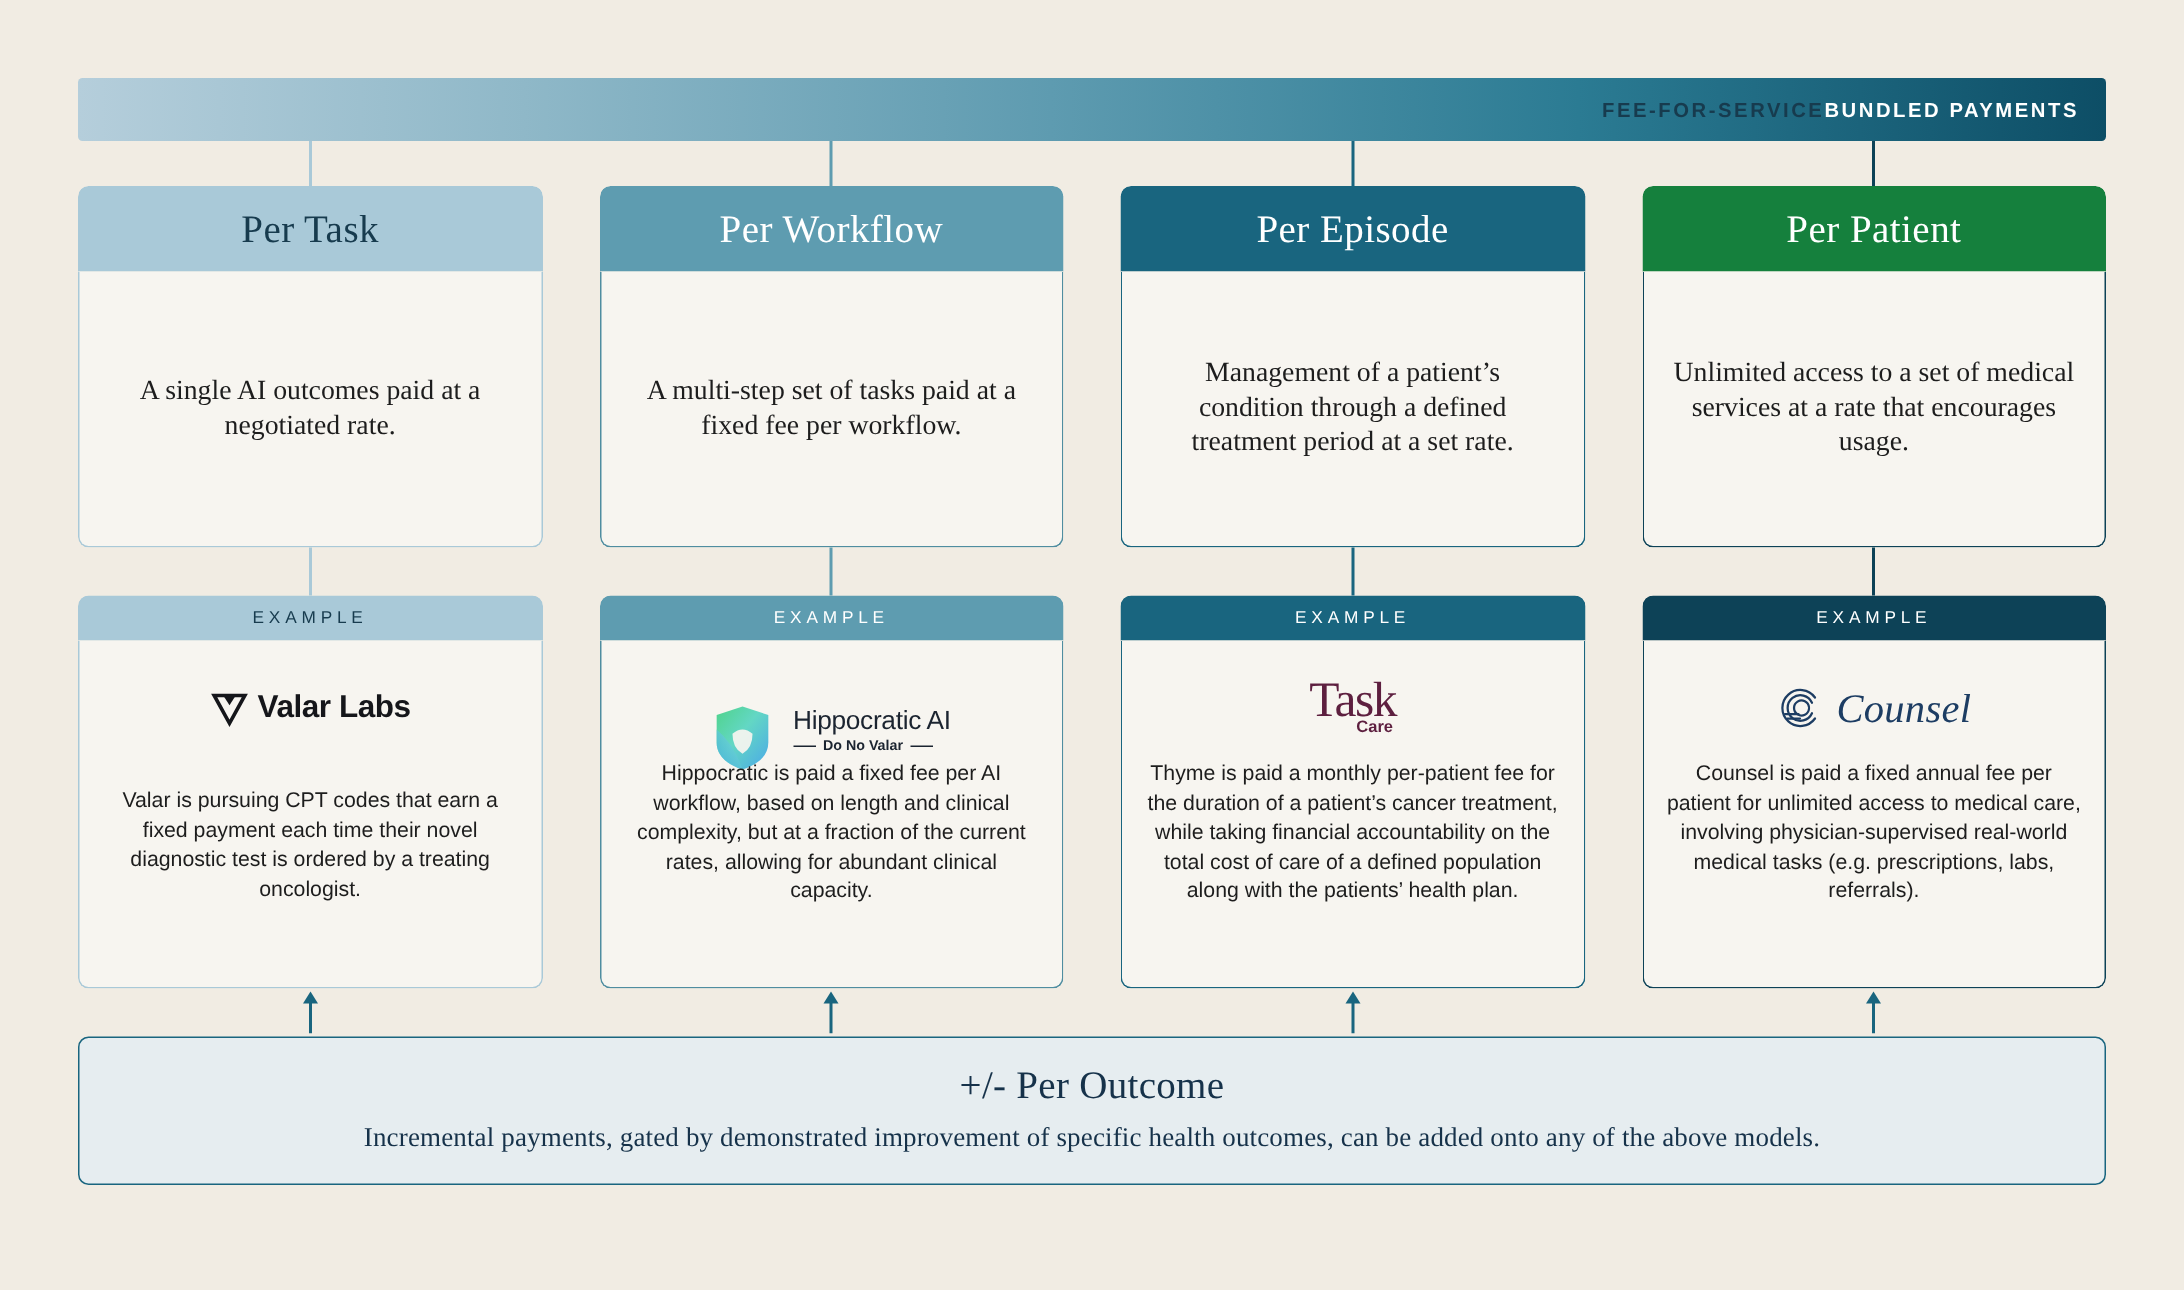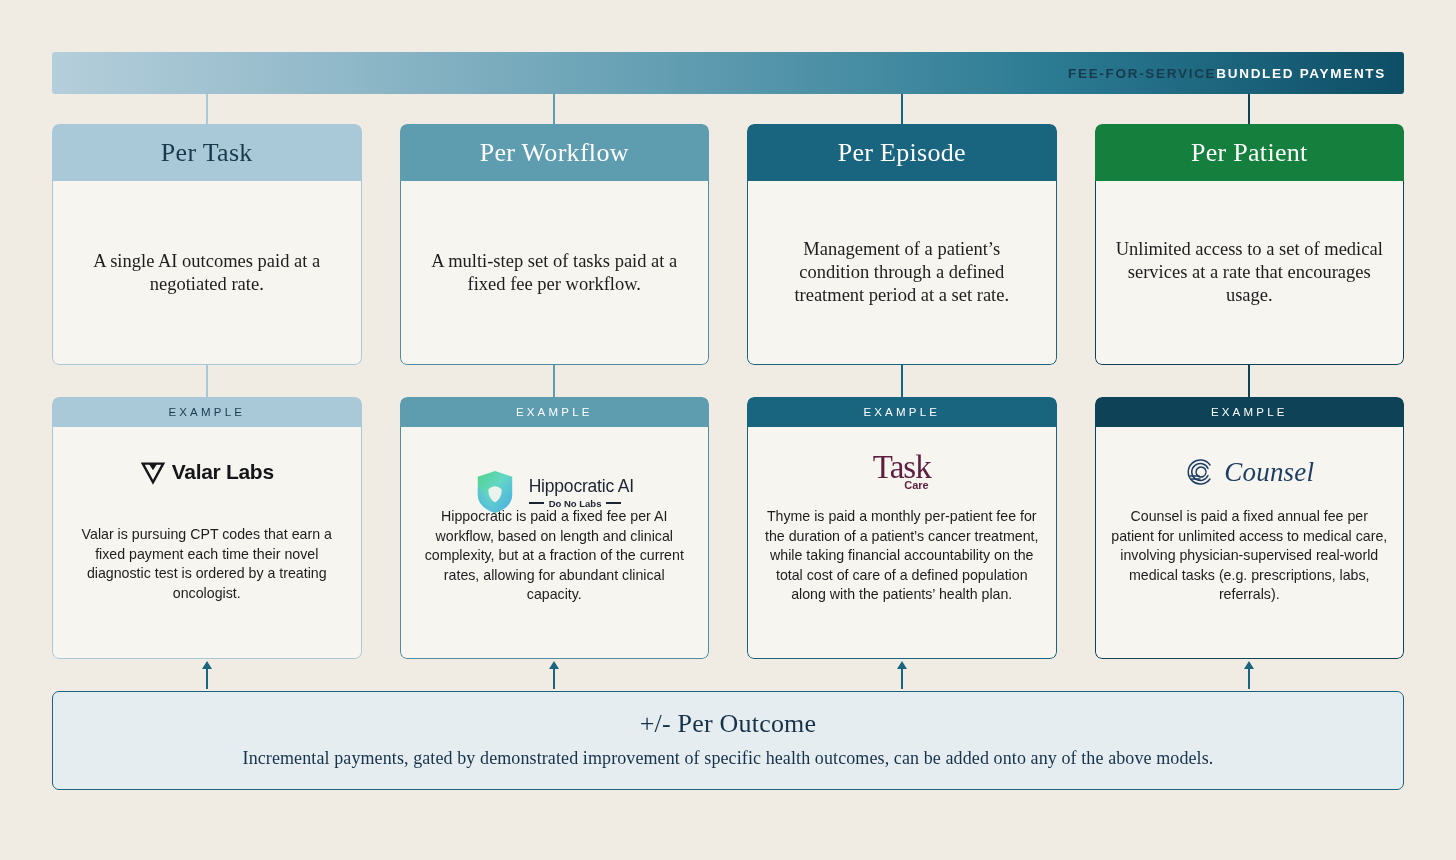--- a/index.html
+++ b/index.html
@@ -195,21 +195,21 @@
   }
 
   
   .logo-valar { display: flex; align-items: center; gap: 6px; }
   .logo-valar-mark { width: 26px; height: 26px; }
   .logo-valar-text {
     font-family: "Liberation Sans", sans-serif;
     font-size: 21px; font-weight: bold; color: #15161a; letter-spacing: -0.3px;
   }
 
-  .logo-hippo { display: flex; align-items: center; gap: 14px; margin-top: 40px; }
+  .logo-hippo { display: flex; align-items: flex-start; gap: 14px; margin-top: 40px; }
   .logo-hippo-mark { width: 40px; height: 44px; }
   .logo-hippo-words { display: flex; flex-direction: column; align-items: flex-start; }
   .logo-hippo-name {
     font-family: "Liberation Sans", sans-serif;
     font-size: 17.5px; color: #1b2430; letter-spacing: -0.2px;
   }
   .logo-hippo-tag {
     font-family: "Liberation Sans", sans-serif;
     font-size: 9.5px; font-weight: bold; color: #1b2430;
     display: flex; align-items: center; gap: 5px; margin-top: 1px;
@@ -332,21 +332,21 @@
                   </linearGradient>
                 </defs>
                 <path d="M20 1 L38 7 L38 26 Q38 39 20 45 Q2 39 2 26 L2 7 Z" fill="url(#hippoGrad)"></path>
                 <path d="M20 45 Q2 39 2 26 L2 17 Q14 27 20 45 Z" fill="url(#hippoGrad2)" opacity="0.75"></path>
                 <path d="M13 20 Q20 14 27 20 Q27 30 20 34 Q13 30 13 20 Z" fill="#f7f5f0" opacity="0.92"></path>
               </svg>
               <div class="logo-hippo-words">
                 <span class="logo-hippo-name">Hippocratic AI</span>
                 <span class="logo-hippo-tag">
                   <i class="rule"></i>
-                  <b>Do No Labs</b>
+                  <b>Do No Valar</b>
                   <i class="rule"></i>
                 </span>
               </div>
             </div>
           </div>
           <div class="example-text">Hippocratic is paid a fixed fee per AI workflow, based on length and clinical complexity, but at a fraction of the current rates, allowing for abundant clinical capacity.</div>
         </div>
       </div>
     </div>
 

